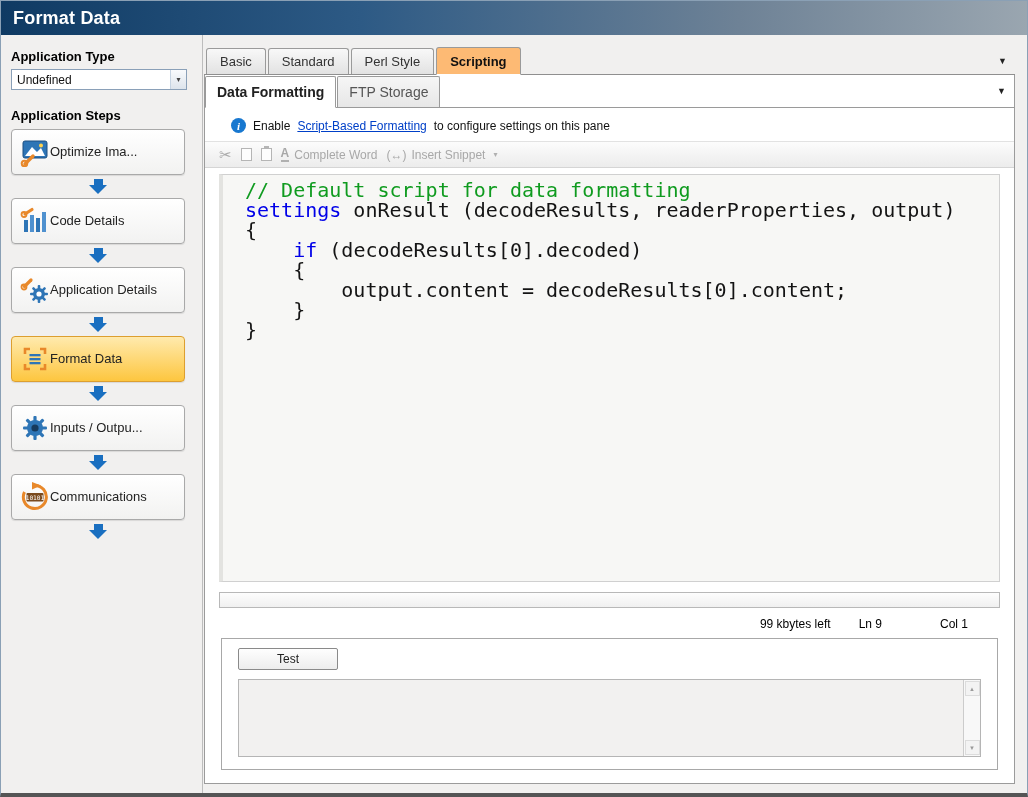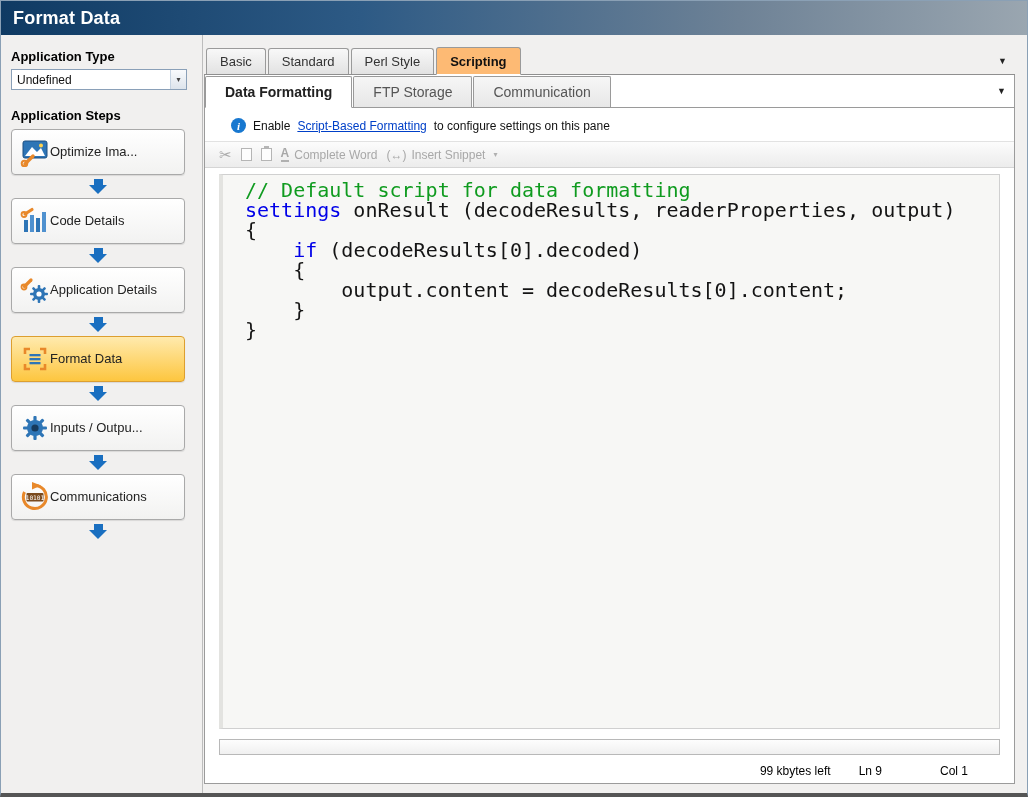--- a/index.html
+++ b/index.html
@@ -31,21 +31,21 @@
   .main { flex:1; display:flex; flex-direction:column; padding:13px 12px 9px 1px; background:#f1f0ef; min-width:0; }
 
   .tabstrip1 { height:27px; flex:0 0 27px; display:flex; align-items:flex-end; border-bottom:1px solid #8f8f8f; padding-left:2px; }
   .tab1 { padding:5px 13px 5px 13px; border:1px solid #9a9a9a; border-bottom:none; border-radius:3px 3px 0 0; background:linear-gradient(#f8f8f8,#e2e2e2); margin-right:2px; font-size:13px; color:#333; cursor:pointer; position:relative; }
   .tab1.active { background:#fdba74; font-weight:bold; color:#111; margin-bottom:-1px; border-bottom:1px solid #fff; z-index:2; padding-top:6px; }
   .strip-caret { margin-left:auto; align-self:center; font-size:9px; color:#222; padding:0 8px; cursor:pointer; }
 
   .page { flex:1; background:#fff; border:1px solid #9b9b9b; border-top:none; display:flex; flex-direction:column; min-height:0; }
 
   .tabstrip2 { height:33px; flex:0 0 33px; display:flex; align-items:flex-end; border-bottom:1px solid #9a9a9a; background:#fff; }
-  .tab2 { padding:7px 19px; border:1px solid #9a9a9a; border-bottom:none; border-radius:2px 2px 0 0; background:linear-gradient(#f6f6f6,#e7e7e7); margin-right:1px; font-size:14px; color:#555; cursor:pointer; position:relative; }
+  .tab2 { padding:7px 11px; border:1px solid #9a9a9a; border-bottom:none; border-radius:2px 2px 0 0; background:linear-gradient(#f6f6f6,#e7e7e7); margin-right:1px; font-size:14px; color:#555; cursor:pointer; position:relative; }
   .tab2.active { background:#fff; font-weight:bold; color:#222; margin-bottom:-1px; border-bottom:1px solid #fff; z-index:2; }
 
   .info-row { display:flex; align-items:center; gap:7px; padding:10px 0 8px 26px; font-size:12px; color:#111; flex:0 0 auto; }
   .info-icn { width:15px; height:15px; flex:0 0 15px; border-radius:50%; background:#1878d0; color:#fff; font-family:"Liberation Serif",serif; font-weight:bold; font-style:italic; font-size:11px; display:flex; align-items:center; justify-content:center; }
   .info-link { color:#0040c8; text-decoration:underline; cursor:pointer; }
 
   .edit-toolbar { height:27px; flex:0 0 27px; background:linear-gradient(#fcfcfc,#ececec); border-top:1px solid #e2e2e2; border-bottom:1px solid #d5d5d5; display:flex; align-items:center; gap:9px; padding:0 10px 0 14px; color:#a8a8a8; font-size:12px; }
   .tb-btn { display:flex; align-items:center; gap:5px; color:#a8a8a8; cursor:default; }
   .tb-scissors { font-size:15px; color:#ababab; }
   .doc { width:11px; height:13px; background:#fdfdfd; border:1px solid #b5b5b5; display:inline-block; position:relative; }
@@ -230,21 +230,20 @@
         <div class="tab1">Perl Style</div>
         <div class="tab1 active">Scripting</div>
         <div class="strip-caret">▼</div>
       </div>
 
       <div class="page">
 
         <div class="tabstrip2">
           <div class="tab2 active">Data Formatting</div>
           <div class="tab2">FTP Storage</div>
-          <div class="tab2">Communication</div>
           <div class="strip-caret">▼</div>
         </div>
 
         <div class="info-row">
           <span class="info-icn">i</span>
           <span>Enable</span>
           <span class="info-link">Script-Based Formatting</span>
           <span>to configure settings on this pane</span>
         </div>
 
@@ -281,17 +280,31 @@
           </div>
 
         <div class="progress"></div>
 
         <div class="statusline">
           <span>99 kbytes left</span>
           <span class="ln">Ln 9</span>
           <span class="col">Col 1</span>
         </div>
 
+        <div class="test-panel">
+          <button class="test-btn">Test</button>
+          <div class="test-out">
+            <div class="out-body"></div>
+            <div class="vscroll">
+              <div class="sb-btn">
+                  <span>▲</span>
+                </div>
+              <div class="sb-btn">
+                  <span>▼</span>
+                </div>
+            </div>
+          </div>
+        </div>
 
       </div>
     </div>
   </div>
 </div>
 
 </body></html>

